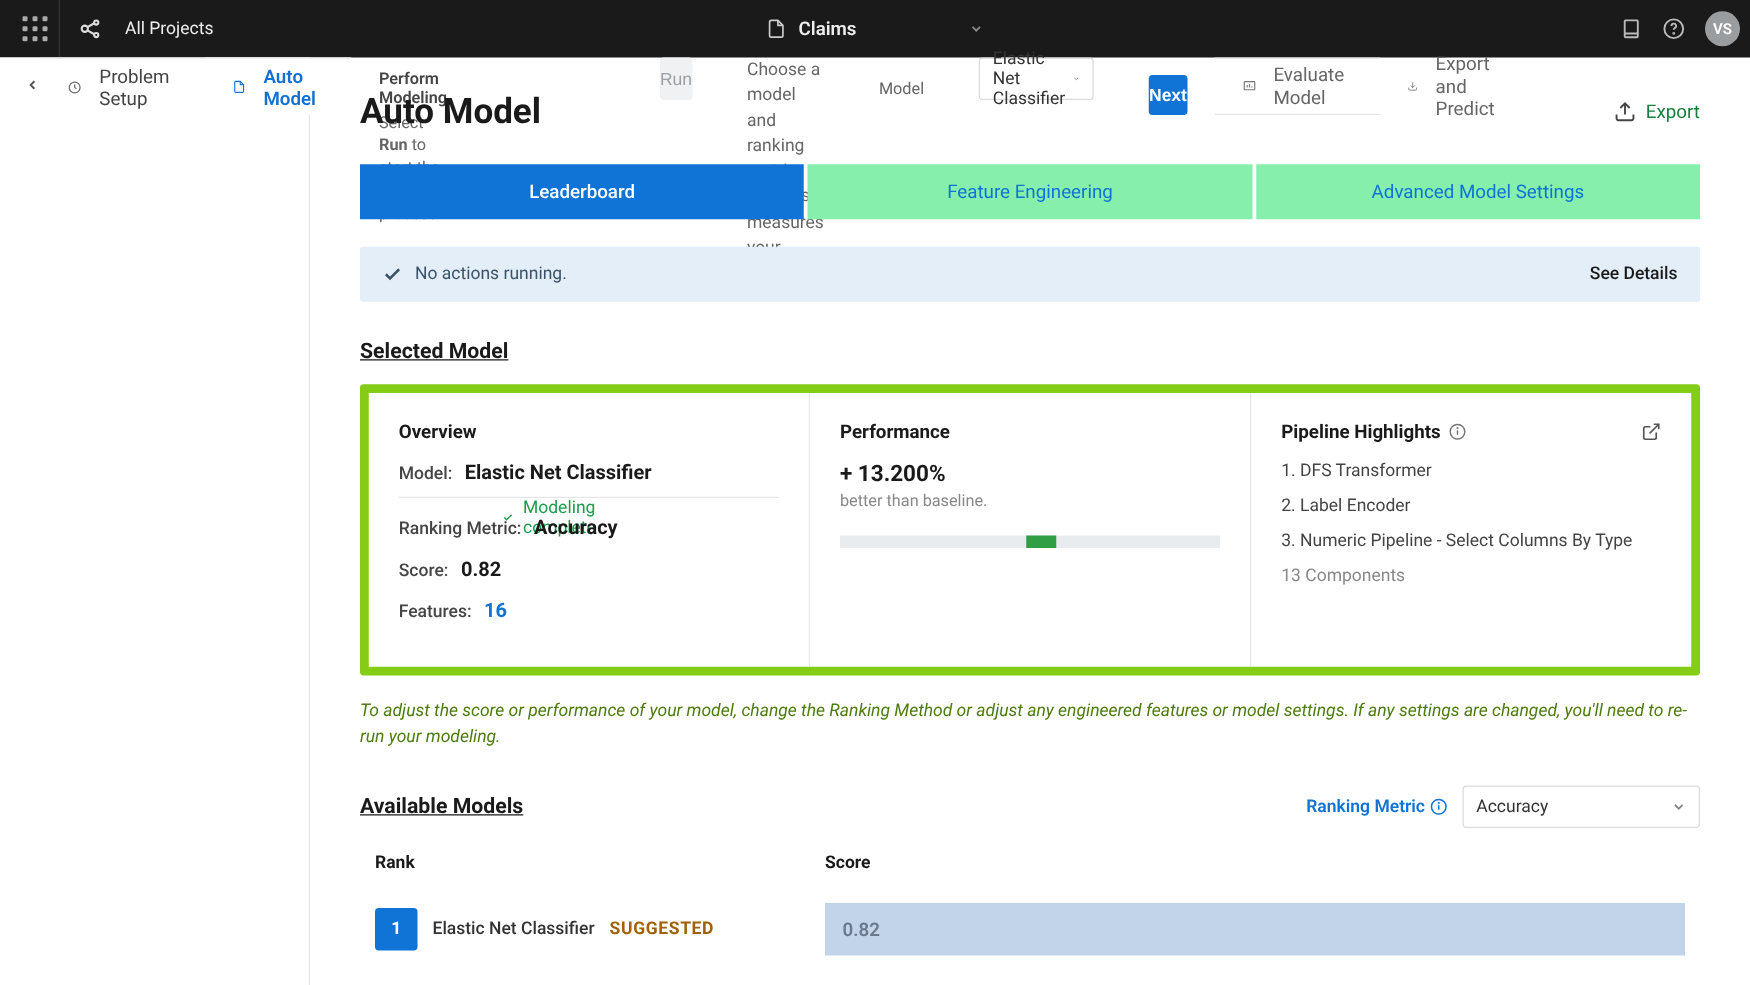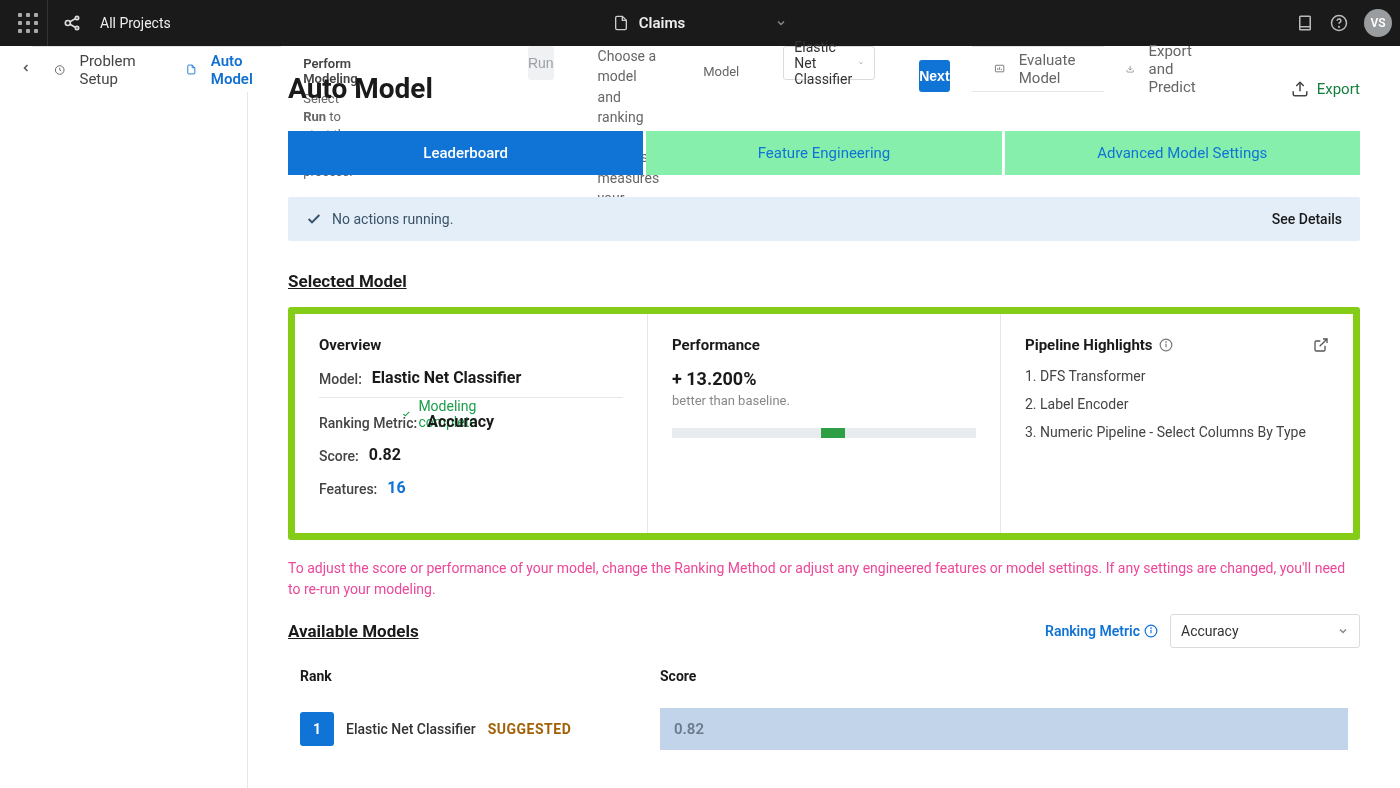--- a/index.html
+++ b/index.html
@@ -67,21 +67,21 @@
     .ov-value { font-size: 16px; font-weight: 700; color: #1a1a1a; }
     .ov-link { color: #1073d6; font-weight: 700; }
     .ov-row.model-row { border-bottom: 1px solid #e8e8e8; padding-bottom: 10px; }
     .perf-val { font-size: 18px; font-weight: 700; color: #1a1a1a; }
     .perf-sub { font-size: 13px; color: #888; margin: 4px 0 20px;}
     .perf-bar { height: 10px; background: #e9ecef; position: relative; }
     .perf-fill { height: 10px; background: #2f9e44; position: absolute; top:0;}
     .hl-item { font-size: 14px; color: #444; margin-bottom: 12px; }
     .hl-footer { font-size: 14px; color: #888; }
     .ext-link { float: right; color: #555; cursor: pointer;}
-    .info-text { font-size: 14px; color: #ec4899; line-height: 1.5; margin-bottom: 14px; }
+    .info-text { font-size: 14px; color: #4d7c0f; line-height: 1.5; margin-bottom: 28px; font-style: italic; }
     .avail-head { display: flex; align-items:center; justify-content: space-between; margin-bottom: 20px;}
     .avail-head .right-side { display:flex; align-items:center; gap:12px;}
     .rm-label { color: #1073d6; font-weight: 600; font-size: 14px; display:flex; align-items:center; gap:4px;}
     .rm-select { border:1px solid #d9dbde; border-radius:3px; height:34px; width:190px; display:flex; align-items:center; justify-content:space-between; padding:0 10px; cursor:pointer;}
     .table-head { display: flex; padding: 0 12px; margin-bottom: 14px; }
     .th { font-weight: 700; color: #1a1a1a; font-size: 14px;}
     .col-rank { flex: 0 0 360px; }
     .col-score { flex: 1; }
     .table-row { display: flex; align-items: center; padding: 10px 12px; background: #fff;}
     .rank-badge { width: 34px; height: 34px; background: #1073d6; color: #fff; border-radius: 3px; display: flex; align-items:center; justify-content:center; font-weight:700; }
@@ -281,20 +281,21 @@
             <svg width="16" height="16" viewBox="0 0 24 24" fill="none" stroke="#555" stroke-width="2">
                 <path d="M18 13v6a2 2 0 0 1-2 2H5a2 2 0 0 1-2-2V8a2 2 0 0 1 2-2h6"></path>
                 <polyline points="15 3 21 3 21 9"></polyline>
                 <line x1="10" y1="14" x2="21" y2="3"></line>
               </svg>
           </span>
         </div>
         <div class="hl-item">1. DFS Transformer</div>
         <div class="hl-item">2. Label Encoder</div>
         <div class="hl-item">3. Numeric Pipeline - Select Columns By Type</div>
+        <div class="hl-footer">13 Components</div>
       </div>
     </div>
 
     <div class="info-text">To adjust the score or performance of your model, change the Ranking Method or adjust any engineered features or model settings. If any settings are changed, you'll need to re-run your modeling.</div>
 
     <div class="avail-head">
       <div class="section-title" style="margin-bottom:0">Available Models</div>
       <div class="right-side">
         <span class="rm-label">
           <span>Ranking Metric</span>

